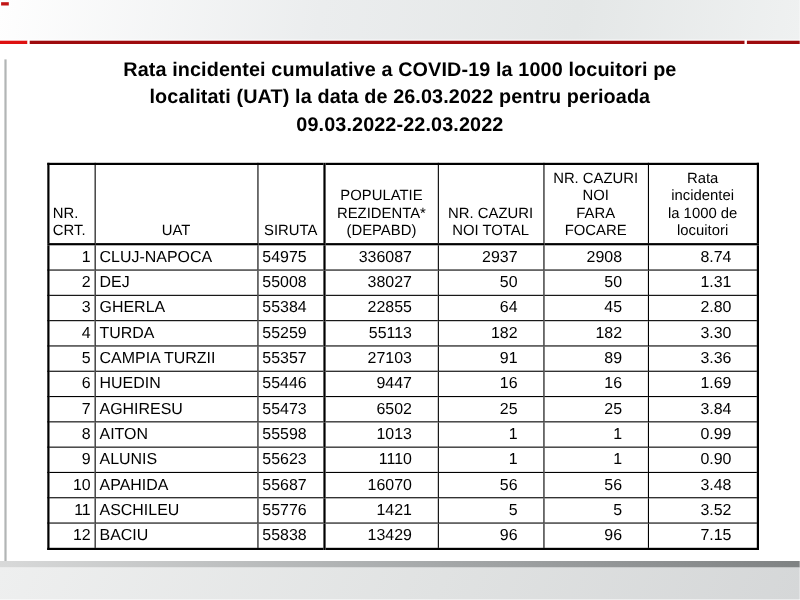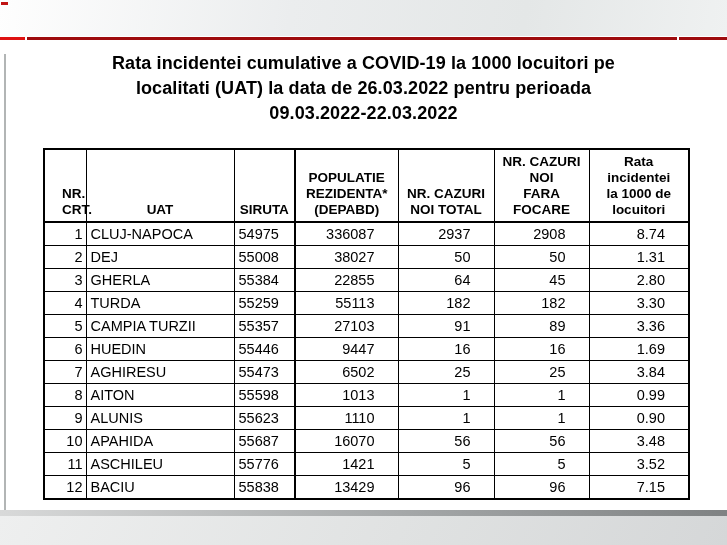--- a/index.html
+++ b/index.html
@@ -64,26 +64,26 @@
   col.w-pop  { width: 103px; }
   col.w-tot  { width: 96px; }
   col.w-far  { width: 95px; }
   col.w-rat  { width: 100px; }
 
   thead tr { height: 73px; }
   th {
     border-left: 1px solid #000;
     border-bottom: 2.5px solid #000;
     vertical-align: bottom;
-    font-size: 13.5px; font-weight: bold; line-height: 16px;
+    font-size: 13.5px; font-weight: normal; line-height: 16px;
     text-align: center;
     white-space: pre-line;
     padding: 0 1px 3px 1px;
   }
-  th.h-nr  { text-align: left; padding-left: 17px; }
+  th.h-nr  { text-align: left; padding-left: 3px; }
   th.h-pop { border-left: 2px solid #000; }
   th.h-tot { border-left: 1.5px solid #000; }
 
   td {
     border-left: 1px solid #000;
     border-top: 1.5px solid #000;
     height: 22px;
     font-size: 14.5px;
     vertical-align: middle;
     padding: 0 4px;

